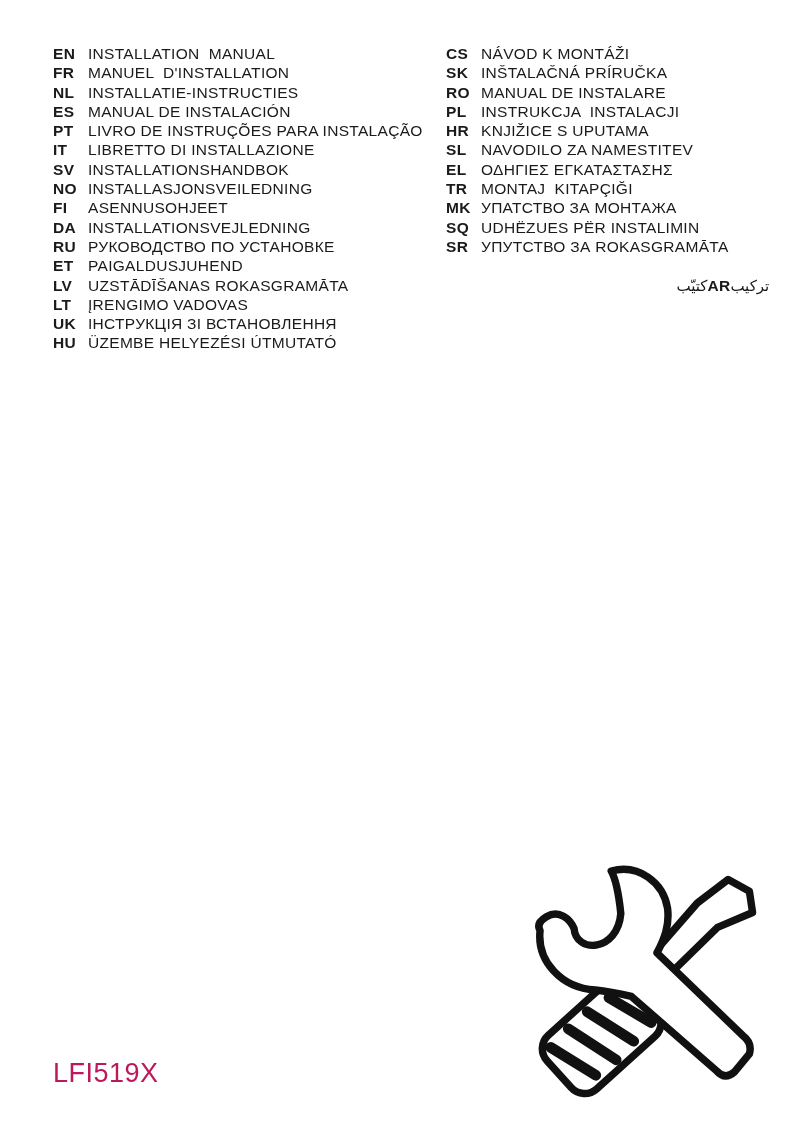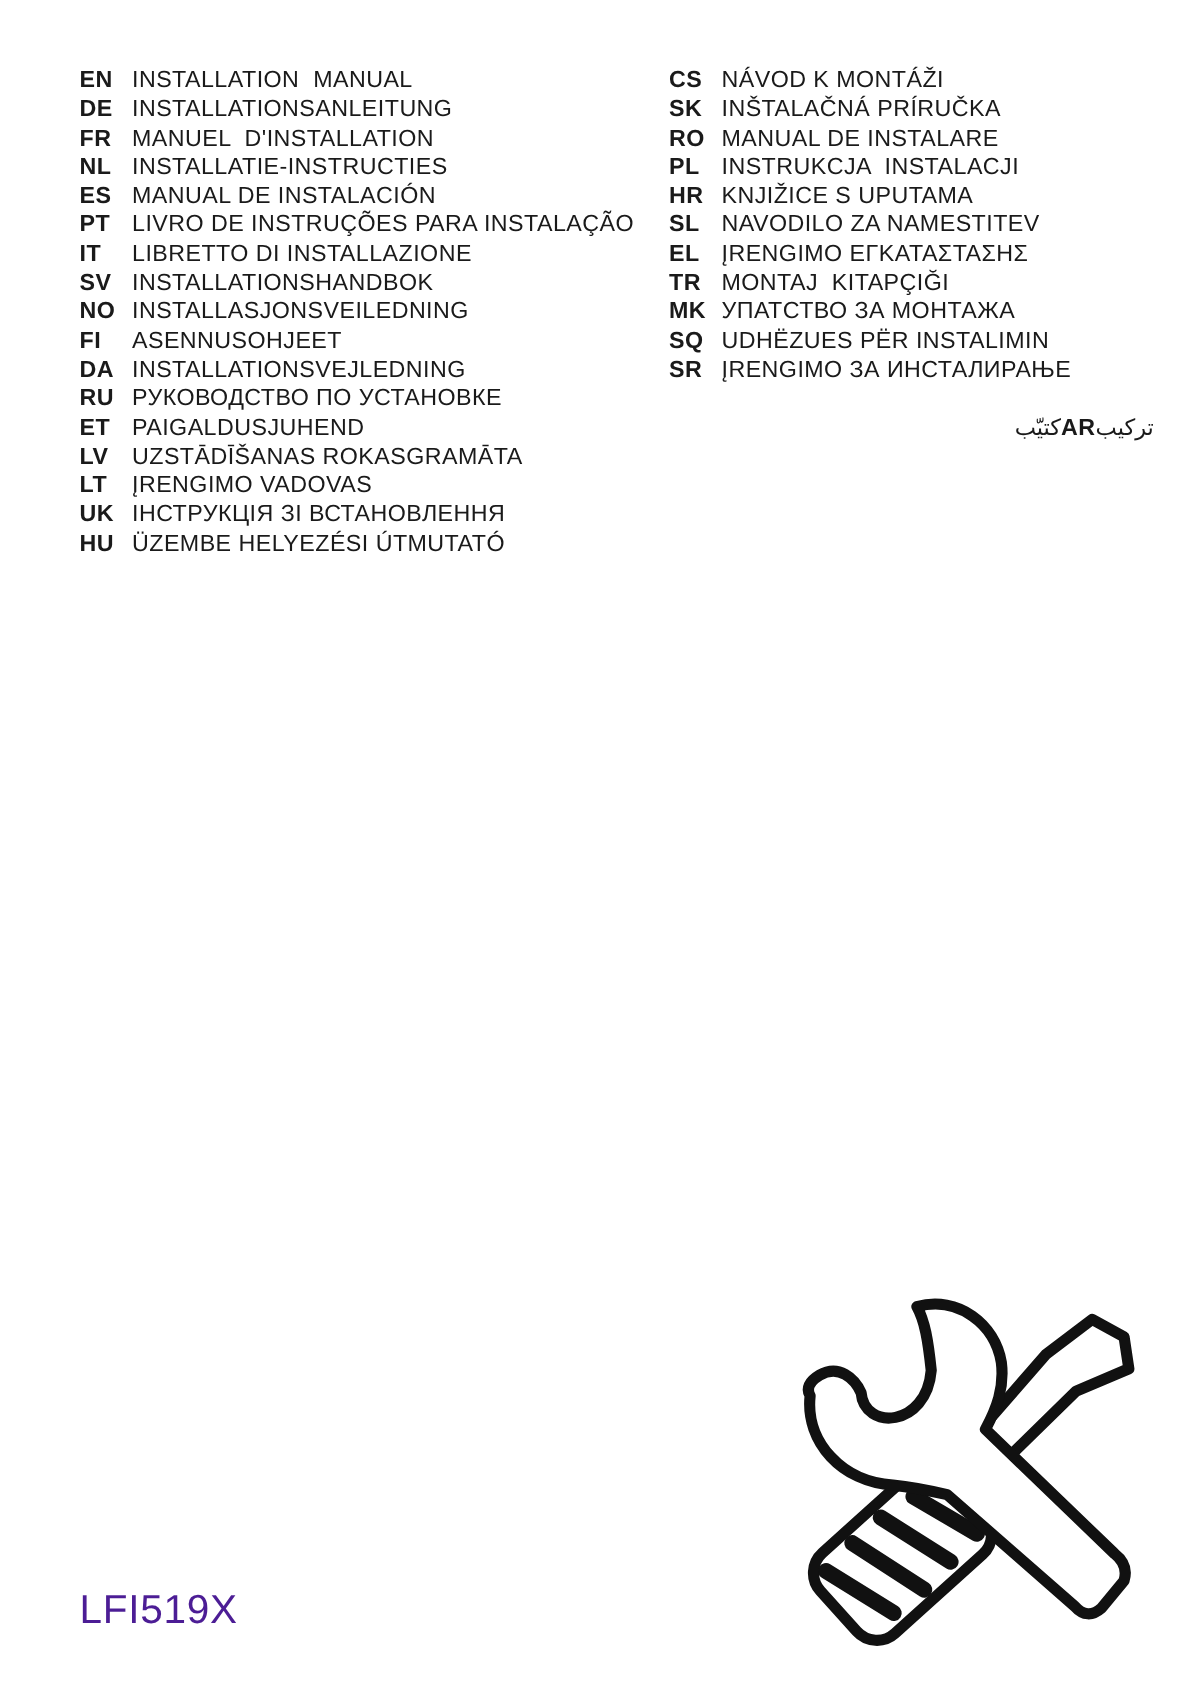--- a/index.html
+++ b/index.html
@@ -68,21 +68,21 @@
     width: 266px;
     height: 255px;
   }
   .model-number {
     position: absolute;
     left: 53px;
     top: 1058px;
     font-size: 27px;
     line-height: 30px;
     letter-spacing: 0.5px;
-    color: #4c1d95;
+    color: #be185d;
   }
   .bottom-rule {
     position: absolute;
     left: 8px;
     top: 1128px;
     width: 787px;
     height: 4px;
     background: #20242c;
   }
 </style>
@@ -91,24 +91,20 @@
 
 <div class="page">
 
   <div class="lang-columns">
     <ul class="lang-col" id="col-left">
         <li class="lang-row">
       <span class="lang-code">EN</span>
       <span class="lang-title">INSTALLATION  MANUAL</span>
     </li>
         <li class="lang-row">
-      <span class="lang-code">DE</span>
-      <span class="lang-title">INSTALLATIONSANLEITUNG</span>
-    </li>
-        <li class="lang-row">
       <span class="lang-code">FR</span>
       <span class="lang-title">MANUEL  D'INSTALLATION</span>
     </li>
         <li class="lang-row">
       <span class="lang-code">NL</span>
       <span class="lang-title">INSTALLATIE-INSTRUCTIES</span>
     </li>
         <li class="lang-row">
       <span class="lang-code">ES</span>
       <span class="lang-title">MANUAL DE INSTALACIÓN</span>
@@ -182,37 +178,37 @@
         <li class="lang-row">
       <span class="lang-code">HR</span>
       <span class="lang-title">KNJIŽICE S UPUTAMA</span>
     </li>
         <li class="lang-row">
       <span class="lang-code">SL</span>
       <span class="lang-title">NAVODILO ZA NAMESTITEV</span>
     </li>
         <li class="lang-row">
       <span class="lang-code">EL</span>
-      <span class="lang-title">ĮRENGIMO ΕΓΚΑΤΑΣΤΑΣΗΣ</span>
+      <span class="lang-title">ΟΔΗΓΙΕΣ ΕΓΚΑΤΑΣΤΑΣΗΣ</span>
     </li>
         <li class="lang-row">
       <span class="lang-code">TR</span>
       <span class="lang-title">MONTAJ  KITAPÇIĞI</span>
     </li>
         <li class="lang-row">
       <span class="lang-code">MK</span>
       <span class="lang-title">УПАТСТВО ЗА МОНТАЖА</span>
     </li>
         <li class="lang-row">
       <span class="lang-code">SQ</span>
       <span class="lang-title">UDHËZUES PËR INSTALIMIN</span>
     </li>
         <li class="lang-row">
       <span class="lang-code">SR</span>
-      <span class="lang-title">ĮRENGIMO ЗА ИНСТАЛИРАЊЕ</span>
+      <span class="lang-title">УПУТСТВО ЗА ROKASGRAMĀTA</span>
     </li>
       <li class="lang-row ar-row">
         <span class="ar-text" dir="ltr"><span class="ar-part">كتيّب</span><span class="ar-code">AR</span><span class="ar-part">تركيب</span></span>
       </li>
     </ul>
   </div>
 
   <div class="tools-icon-wrap">
     <svg width="266" height="255" viewBox="0 0 250 240" xmlns="http://www.w3.org/2000/svg">
 

